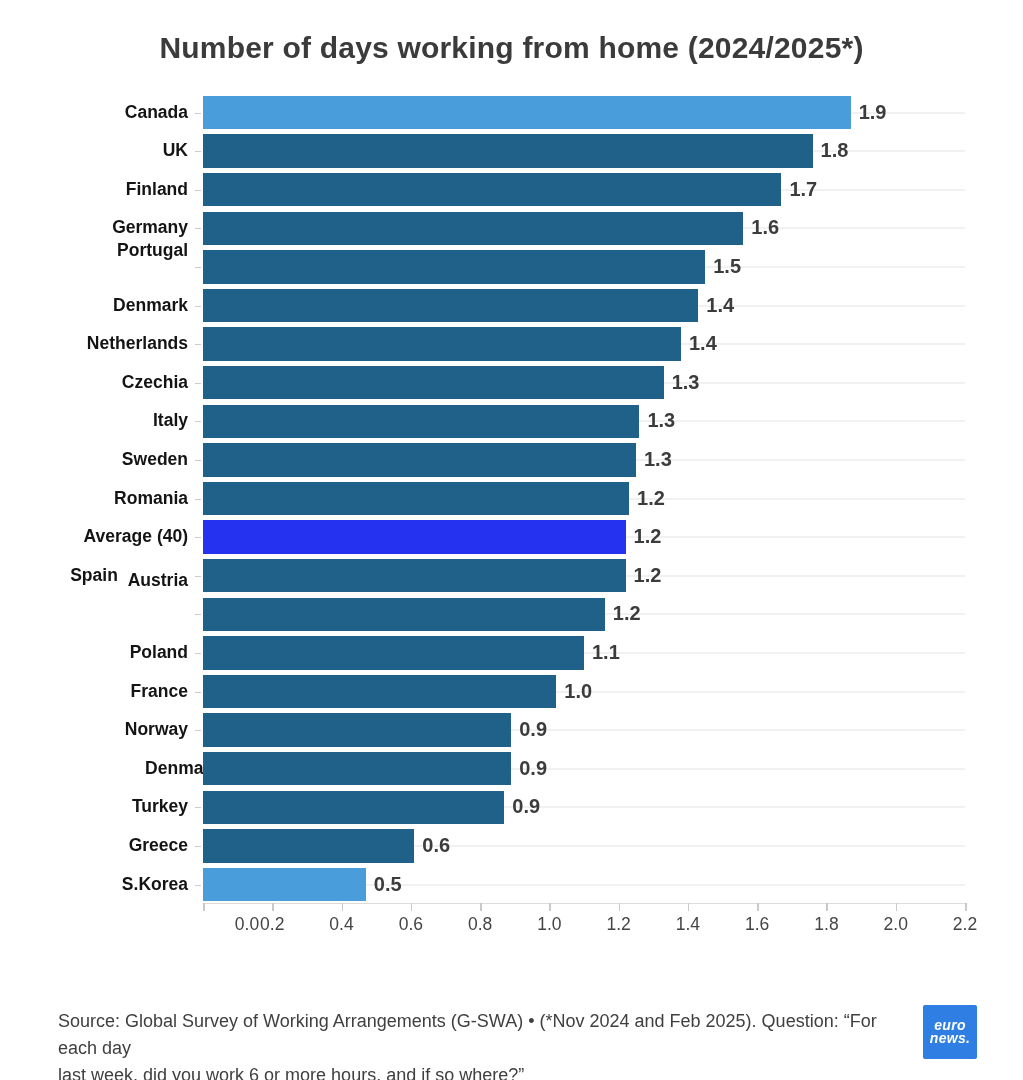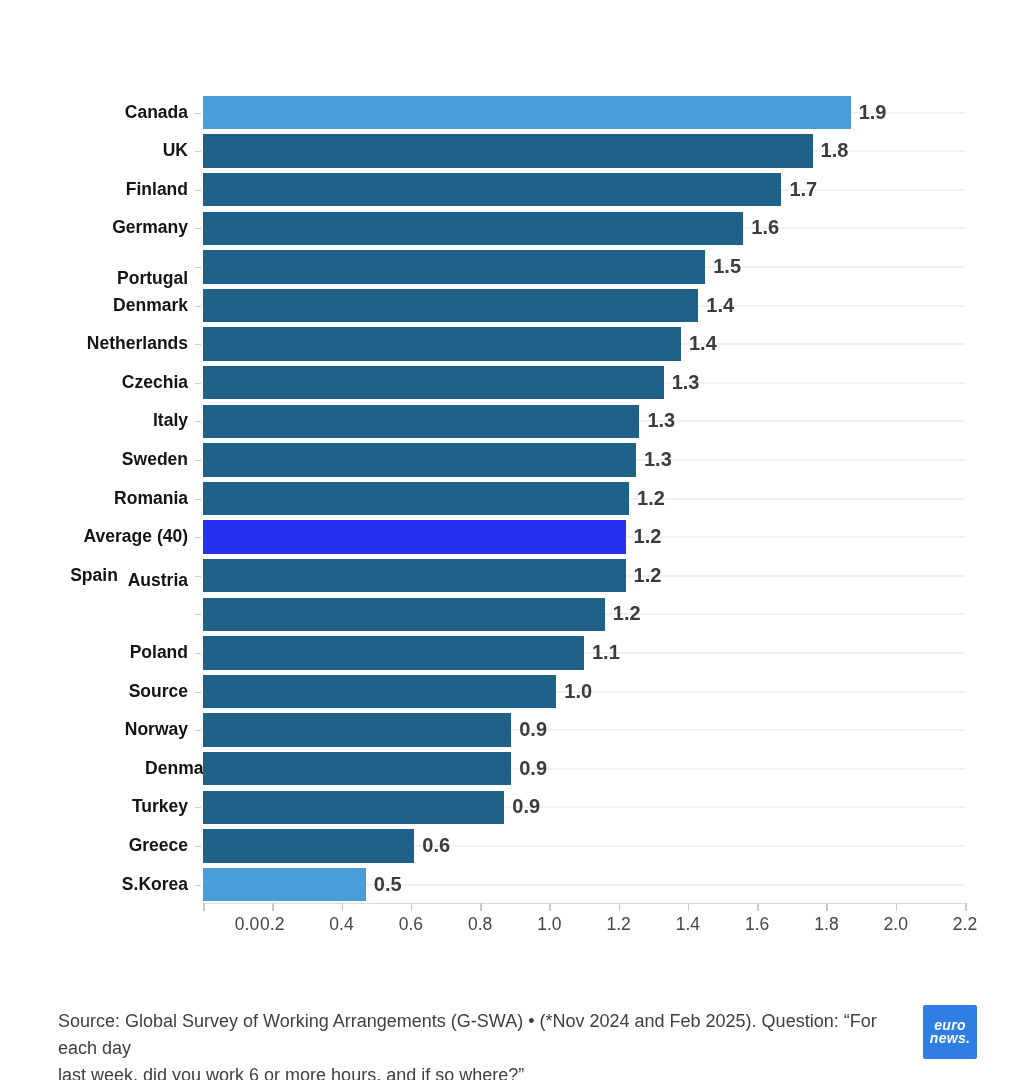--- a/index.html
+++ b/index.html
@@ -62,20 +62,21 @@
     color:#ffffff;
     font-style:italic;font-weight:bold;
     font-size:14px;line-height:13px;
     letter-spacing:0.3px;
   }
 </style>
 </head>
 <body>
 
 <div class="canvas">
+  <h1 class="title">Number of days working from home (2024/2025*)</h1>
 
   <div id="plot">
       <div class="gridline" style="left: 203px; top: 111.5px; width: 762px;"></div>
       <div class="y-tick" style="left: 195px; top: 112.5px; width: 6px;"></div>
       <div class="row-label" style="top: 101.5px;">Canada</div>
       <div class="bar" style="left: 203px; top: 95.75px; width: 647.7px; height: 33.5px; background: rgb(74, 157, 219);"></div>
       <div class="bar-value" style="left: 858.7px; top: 100.5px;">1.9</div>
       <div class="gridline" style="left: 203px; top: 150.1px; width: 762px;"></div>
       <div class="y-tick" style="left: 195px; top: 151.1px; width: 6px;"></div>
       <div class="row-label" style="top: 140.1px;">UK</div>
@@ -86,21 +87,21 @@
       <div class="row-label" style="top: 178.7px;">Finland</div>
       <div class="bar" style="left: 203px; top: 172.95px; width: 578.427px; height: 33.5px; background: rgb(32, 97, 138);"></div>
       <div class="bar-value" style="left: 789.427px; top: 177.7px;">1.7</div>
       <div class="gridline" style="left: 203px; top: 227.3px; width: 762px;"></div>
       <div class="y-tick" style="left: 195px; top: 228.3px; width: 6px;"></div>
       <div class="row-label" style="top: 217.3px;">Germany</div>
       <div class="bar" style="left: 203px; top: 211.55px; width: 540.327px; height: 33.5px; background: rgb(32, 97, 138);"></div>
       <div class="bar-value" style="left: 751.327px; top: 216.3px;">1.6</div>
       <div class="gridline" style="left: 203px; top: 265.9px; width: 762px;"></div>
       <div class="y-tick" style="left: 195px; top: 266.9px; width: 6px;"></div>
-      <div class="row-label" style="top: 268px; text-align: right;">Portugal</div>
+      <div class="row-label" style="top: 240px; text-align: right;">Portugal</div>
       <div class="bar" style="left: 203px; top: 250.15px; width: 502.227px; height: 33.5px; background: rgb(32, 97, 138);"></div>
       <div class="bar-value" style="left: 713.227px; top: 254.9px;">1.5</div>
       <div class="gridline" style="left: 203px; top: 304.5px; width: 762px;"></div>
       <div class="y-tick" style="left: 195px; top: 305.5px; width: 6px;"></div>
       <div class="row-label" style="top: 294.5px;">Denmark</div>
       <div class="bar" style="left: 203px; top: 288.75px; width: 495.3px; height: 33.5px; background: rgb(32, 97, 138);"></div>
       <div class="bar-value" style="left: 706.3px; top: 293.5px;">1.4</div>
       <div class="gridline" style="left: 203px; top: 343.1px; width: 762px;"></div>
       <div class="y-tick" style="left: 195px; top: 344.1px; width: 6px;"></div>
       <div class="row-label" style="top: 333.1px;">Netherlands</div>
@@ -141,21 +142,21 @@
       <div class="row-label" style="top: 570px;">Austria</div>
       <div class="bar" style="left: 203px; top: 597.55px; width: 401.782px; height: 33.5px; background: rgb(32, 97, 138);"></div>
       <div class="bar-value" style="left: 612.782px; top: 602.3px;">1.2</div>
       <div class="gridline" style="left: 203px; top: 651.9px; width: 762px;"></div>
       <div class="y-tick" style="left: 195px; top: 652.9px; width: 6px;"></div>
       <div class="row-label" style="top: 641.9px;">Poland</div>
       <div class="bar" style="left: 203px; top: 636.15px; width: 381px; height: 33.5px; background: rgb(32, 97, 138);"></div>
       <div class="bar-value" style="left: 592px; top: 640.9px;">1.1</div>
       <div class="gridline" style="left: 203px; top: 690.5px; width: 762px;"></div>
       <div class="y-tick" style="left: 195px; top: 691.5px; width: 6px;"></div>
-      <div class="row-label" style="top: 680.5px;">Source</div>
+      <div class="row-label" style="top: 680.5px;">France</div>
       <div class="bar" style="left: 203px; top: 674.75px; width: 353.291px; height: 33.5px; background: rgb(32, 97, 138);"></div>
       <div class="bar-value" style="left: 564.291px; top: 679.5px;">1.0</div>
       <div class="gridline" style="left: 203px; top: 729.1px; width: 762px;"></div>
       <div class="y-tick" style="left: 195px; top: 730.1px; width: 6px;"></div>
       <div class="row-label" style="top: 719.1px;">Norway</div>
       <div class="bar" style="left: 203px; top: 713.35px; width: 308.264px; height: 33.5px; background: rgb(32, 97, 138);"></div>
       <div class="bar-value" style="left: 519.264px; top: 718.1px;">0.9</div>
       <div class="gridline" style="left: 203px; top: 767.7px; width: 762px;"></div>
       <div class="y-tick" style="left: 195px; top: 768.7px; width: 6px;"></div>
       <div class="row-label" style="top: 757.7px; padding-left: 32px;">Denmark</div>

